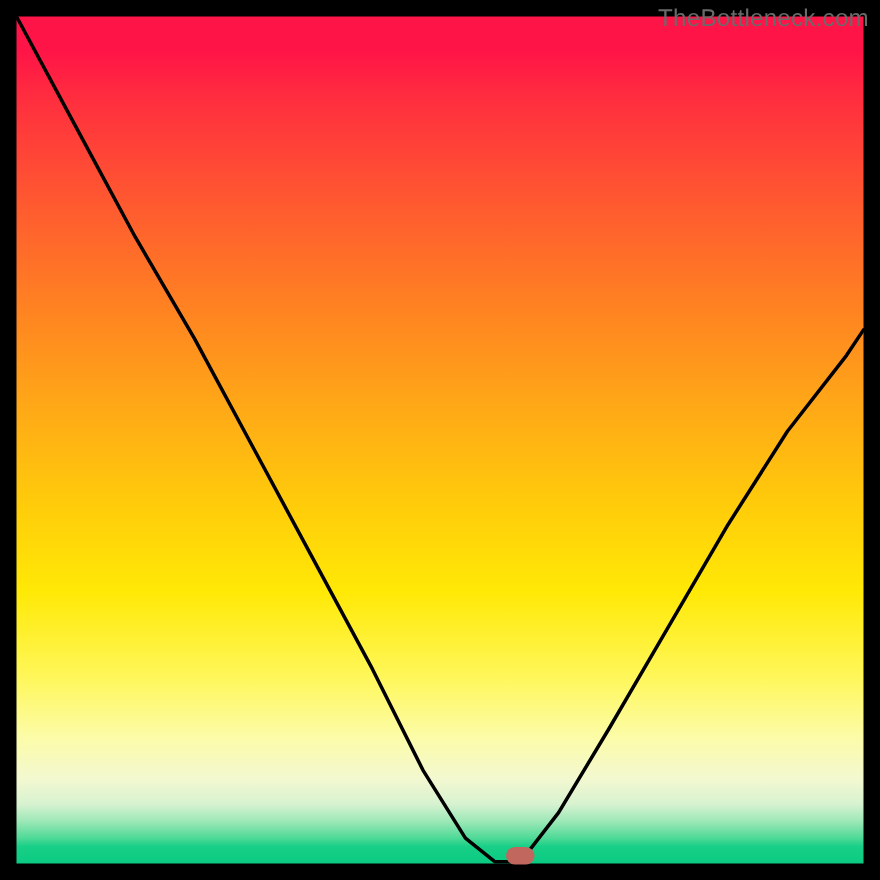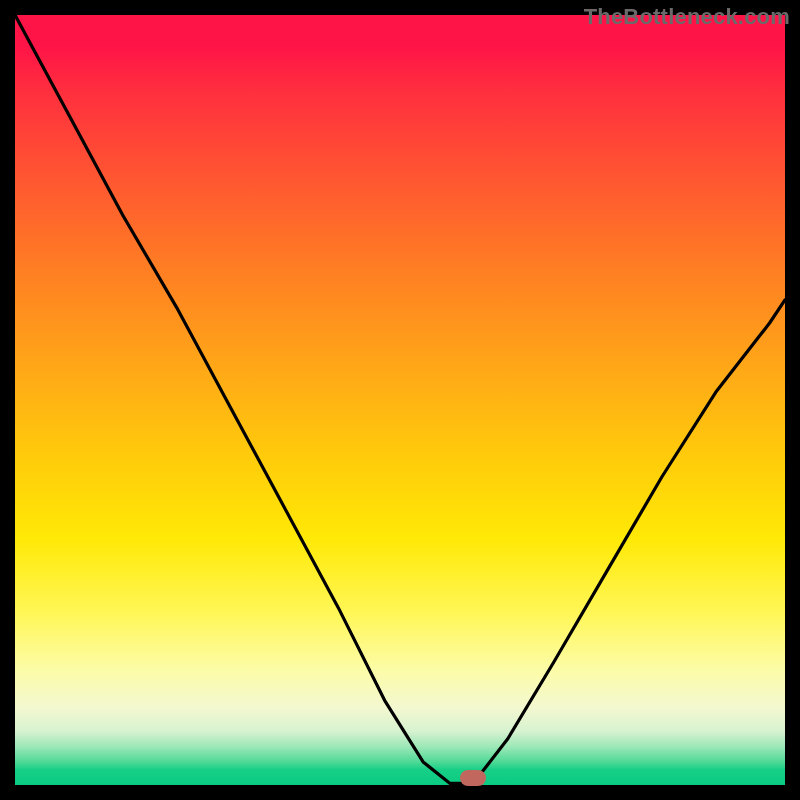--- a/index.html
+++ b/index.html
@@ -17,21 +17,20 @@
   }
   .source-label {
     position: absolute;
     top: 4px;
     right: 10px;
     color: #6a6a6a;
     font-family: Arial, Helvetica, sans-serif;
     font-size: 22px;
     letter-spacing: 0.2px;
     z-index: 5;
-    font-weight: bold;
   }
   .plot-area {
     position: absolute;
     left: 15px;
     top: 15px;
     width: 770px;
     height: 770px;
     background: linear-gradient(to bottom,
       #ff1447 0%,
       #ff1447 4%,

